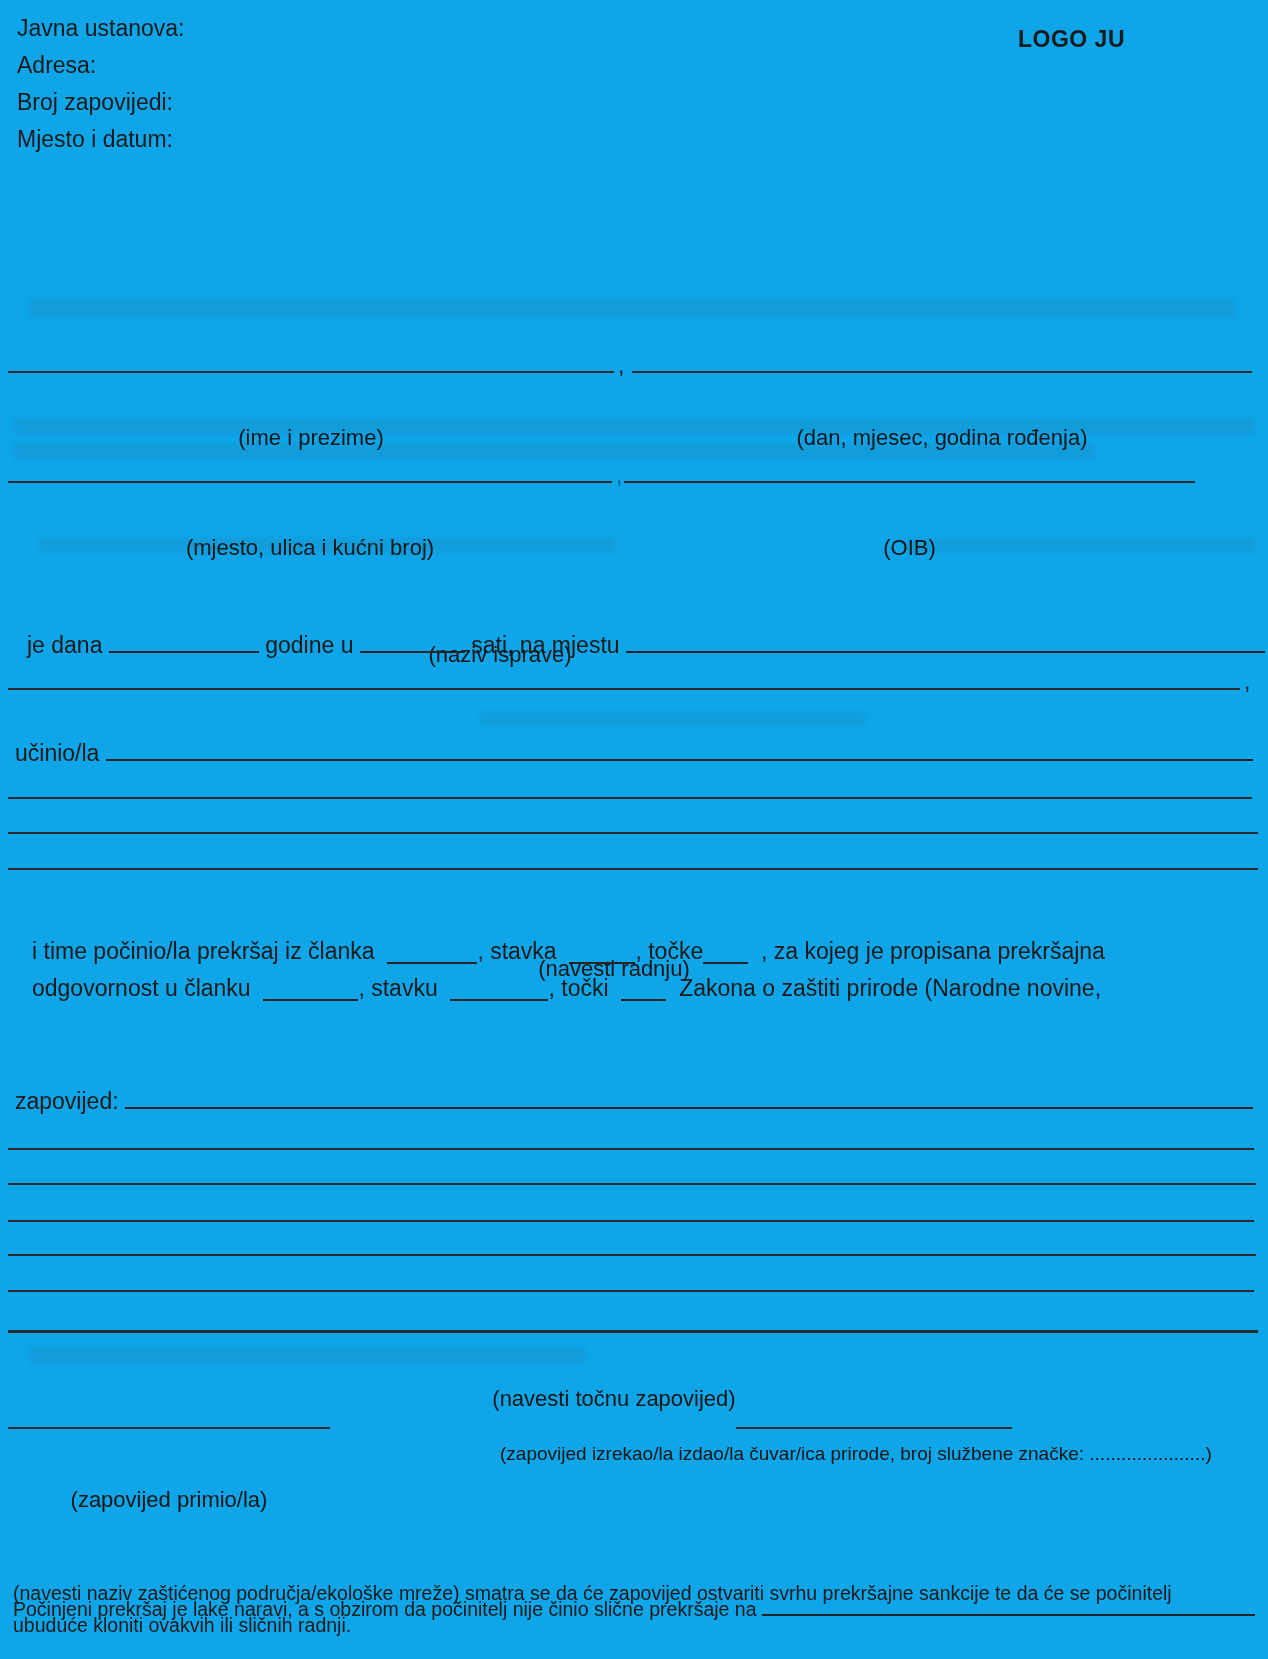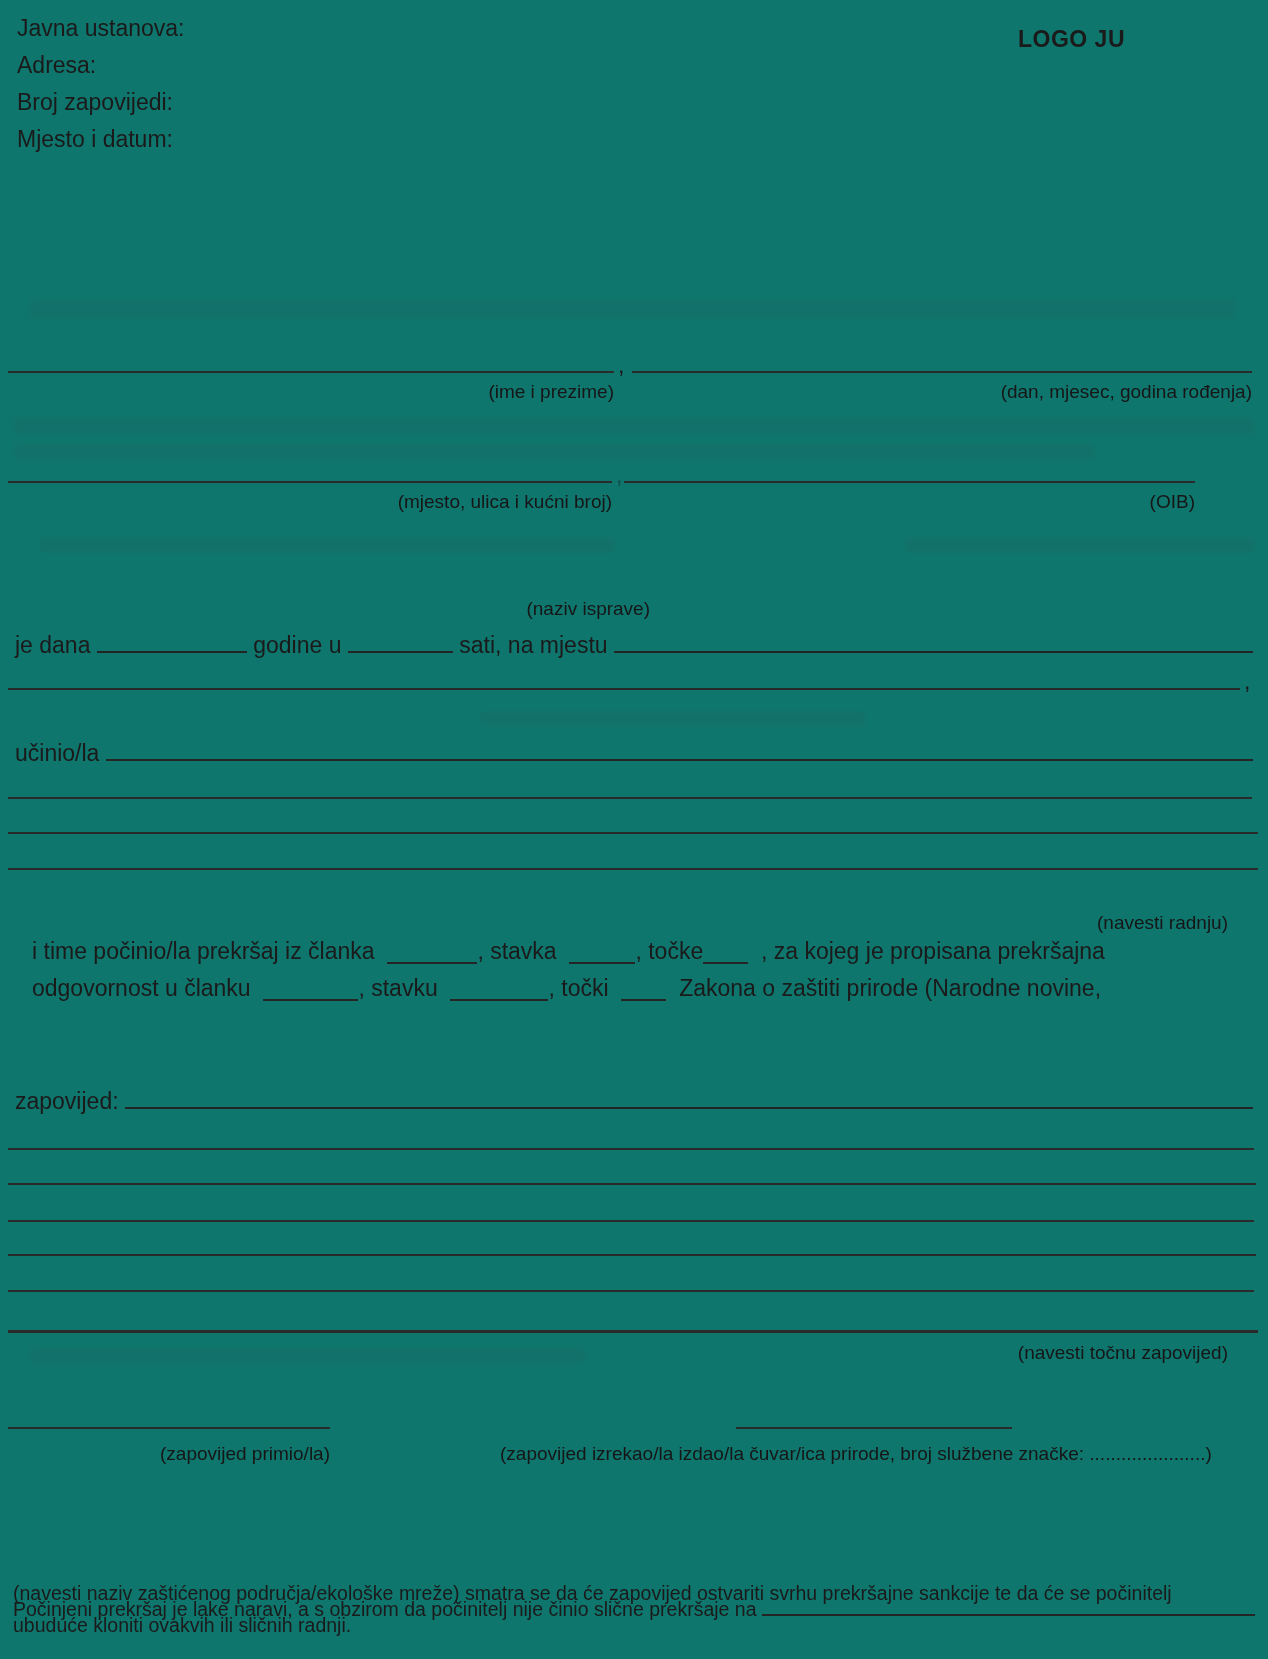--- a/index.html
+++ b/index.html
@@ -1,37 +1,37 @@
 <!DOCTYPE html>
 <html><head>
 <meta charset="utf-8">
 <style>
   html,body { margin:0; padding:0; background:#ffffff; }
   .page {
     position:relative;
     width:1268px; height:1659px;
-    background:#0f766e;
+    background:#0ea5e9;
     color:#1a1a1a;
     font-family:"Liberation Sans", sans-serif;
     font-size:23px;
     overflow:hidden;
   }
   .t { position:absolute; white-space:nowrap; }
   .row { position:absolute; display:flex; align-items:baseline; white-space:nowrap; }
   .blank {
     display:inline-block;
     border-bottom:2px solid #242424;
     height:18px;
     margin-bottom:-5px;
   }
   .fill { flex:1 1 auto; }
   .hline { position:absolute; height:0; border-top:2px solid #2a2a2a; }
   .hline.thick { border-top-width:3px; }
   .cap { font-size:19px; color:#161616; }
-  .capbox { position:absolute; text-align:right; font-size:19px; color:#161616; }
+  .capbox { position:absolute; text-align:center; font-size:22px; color:#161616;margin-top:44px; }
   .header-block { position:absolute; top:10px; left:17px; line-height:37px; }
   .logo { position:absolute; top:26px; left:1018px; font-weight:600; letter-spacing:0.5px; }
   .title {
     position:absolute; top:208px; left:0; width:1268px;
     text-align:center; font-size:33px; font-weight:700; letter-spacing:0.5px;
   }
   .para { position:absolute; left:32px; white-space:nowrap; }
   .footer { font-size:19.5px; }
   .sep-comma { position:absolute; font-size:23px; }
   .ghost {
@@ -71,21 +71,21 @@
   <div class="capbox" style="top:381px; left:632px; width:620px;">(dan, mjesec, godina rođenja)</div>
 
   <div class="hline" style="top:481px; left:8px; width:604px;"></div>
   <span class="sep-comma" style="top:462px; left:616px; opacity:0.45;">,</span>
   <div class="hline" style="top:481px; left:624px; width:571px;"></div>
   <div class="capbox" style="top:491px; left:8px; width:604px;">(mjesto, ulica i kućni broj)</div>
   <div class="capbox" style="top:491px; left:624px; width:571px;">(OIB)</div>
 
   <div class="capbox" style="top:598px; left:350px; width:300px;">(naziv isprave)</div>
 
-  <div class="row" style="top:632px; left:15px; width:1238px;">
+  <div class="row" style="top:632px; left:27px; width:1238px;">
     <span>je dana</span>&nbsp;
     <span class="blank" style="width:150px;"></span>&nbsp;
     <span>godine u</span>&nbsp;
     <span class="blank" style="width:105px;"></span>&nbsp;
     <span>sati, na mjestu</span>&nbsp;
     <span class="blank fill"></span>
   </div>
 
   <div class="hline" style="top:688px; left:8px; width:1232px;"></div>
   <span class="sep-comma" style="top:668px; left:1244px;">,</span>

